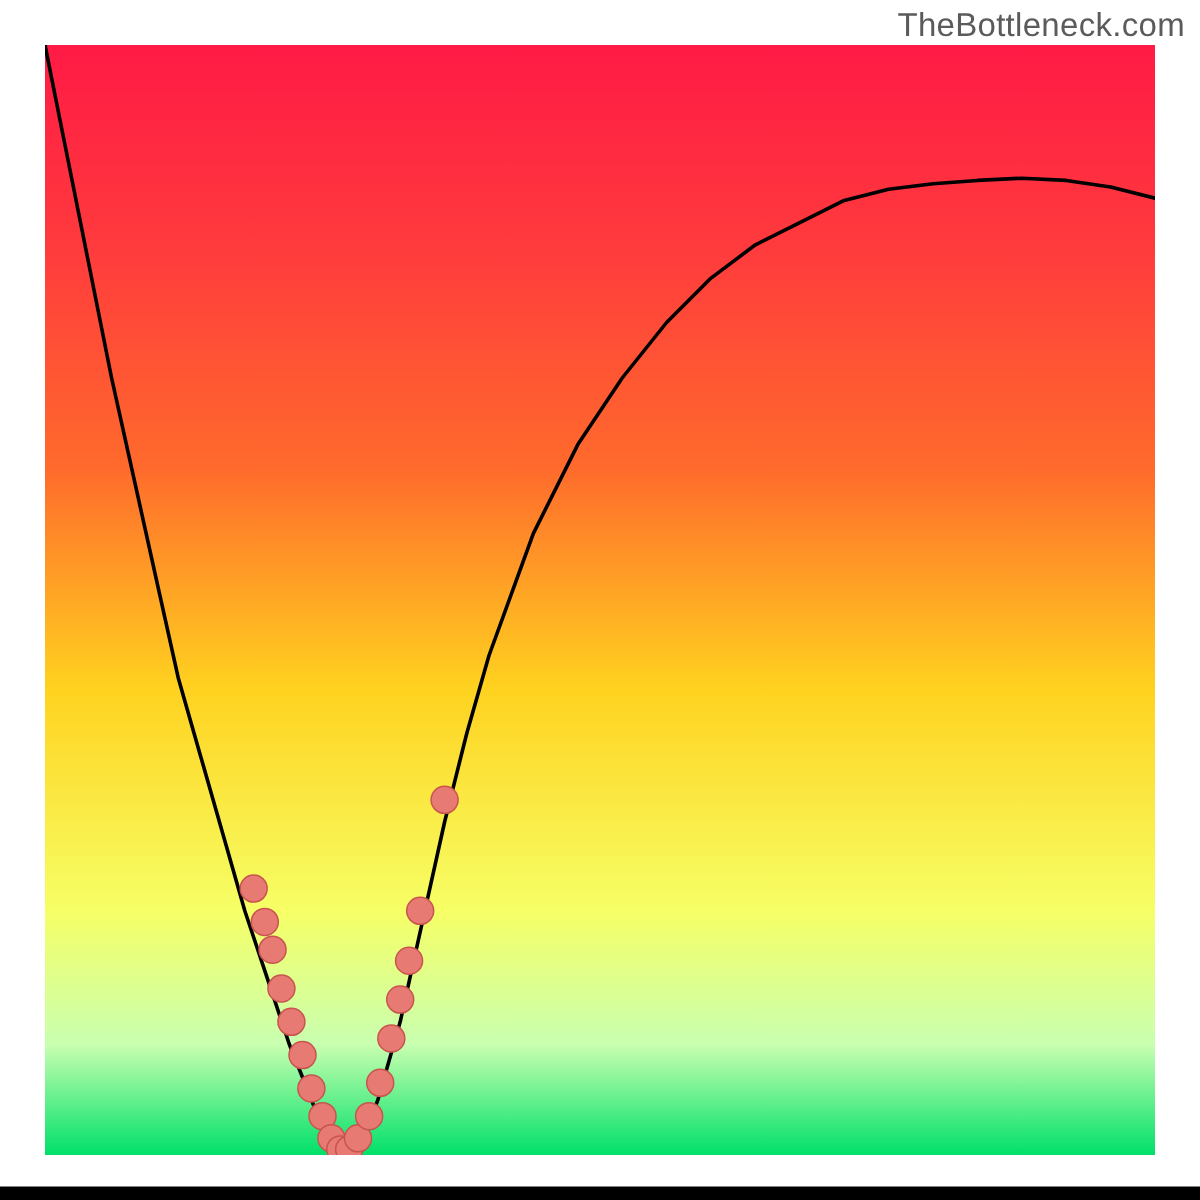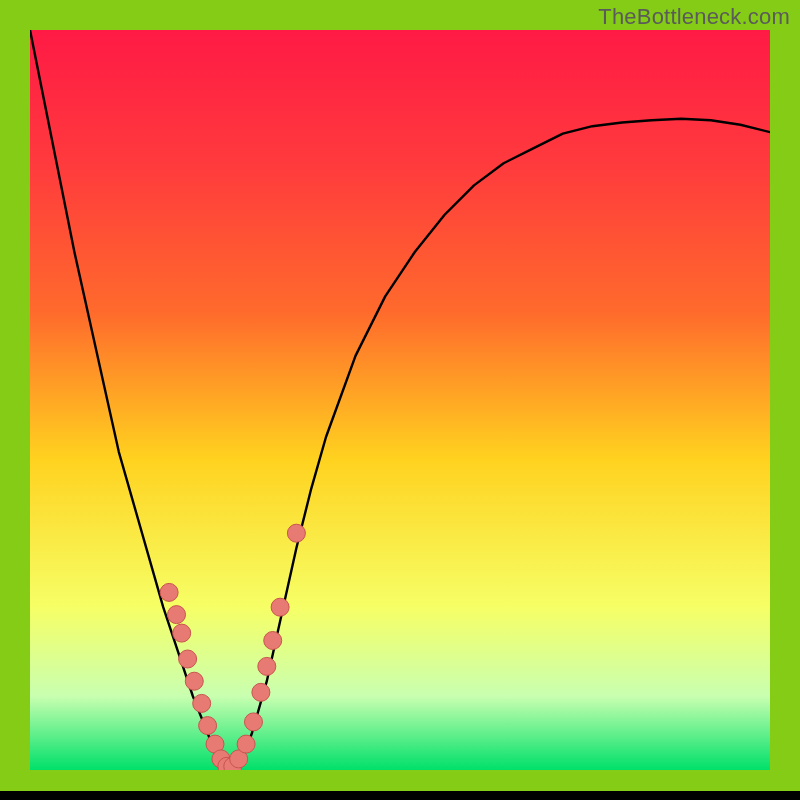--- a/index.html
+++ b/index.html
@@ -8,21 +8,21 @@
     width: 800px;
     height: 800px;
     overflow: hidden;
     background: #000;
     font-family: Arial, Helvetica, sans-serif;
   }
   .frame {
     position: relative;
     width: 800px;
     height: 791px;
-    background: #84cc16;
+    background: #ffffff;
   }
   .plot-area {
     position: absolute;
     left: 30px;
     top: 30px;
     width: 740px;
     height: 740px;
     
   }
   .watermark {

